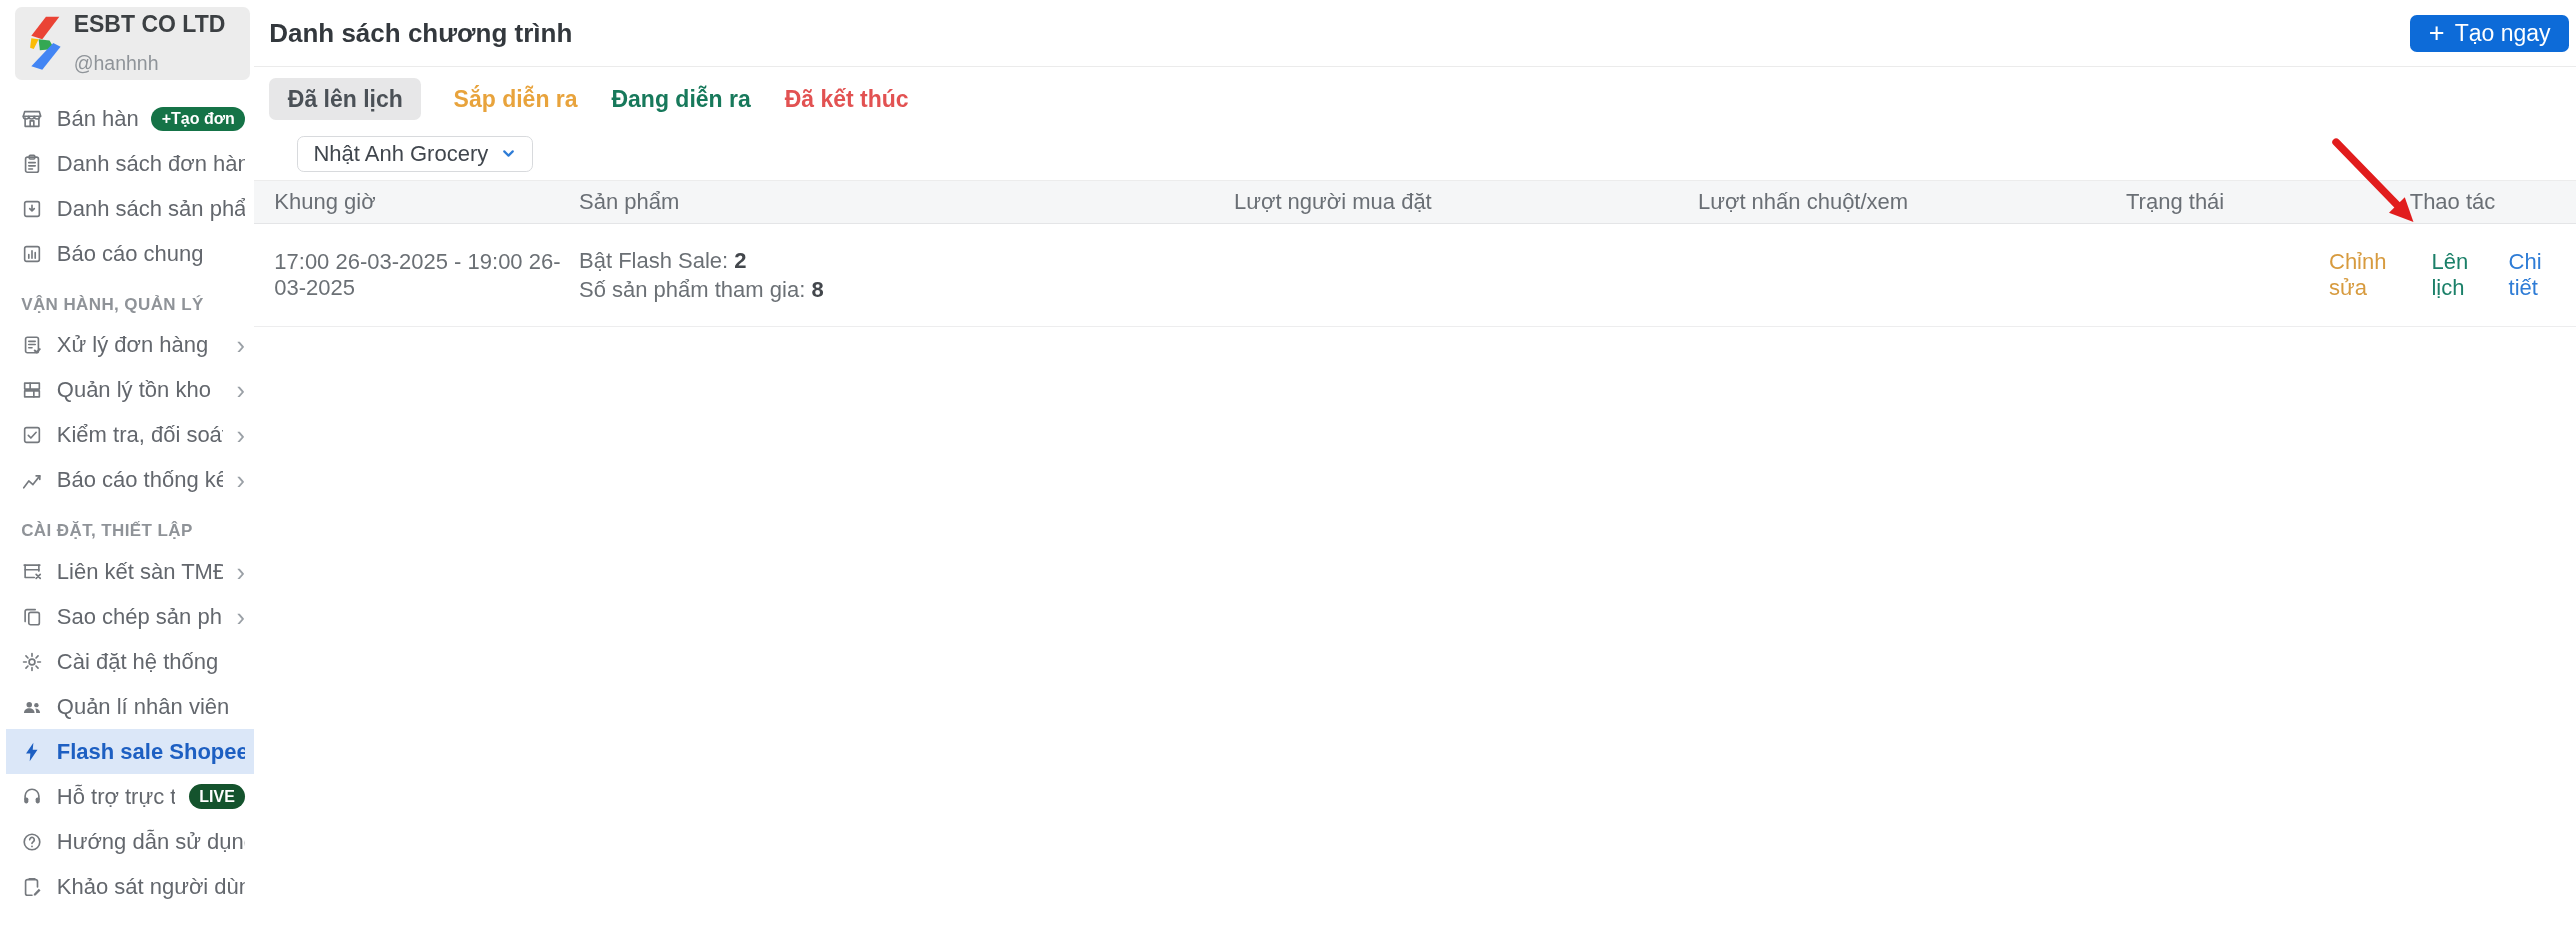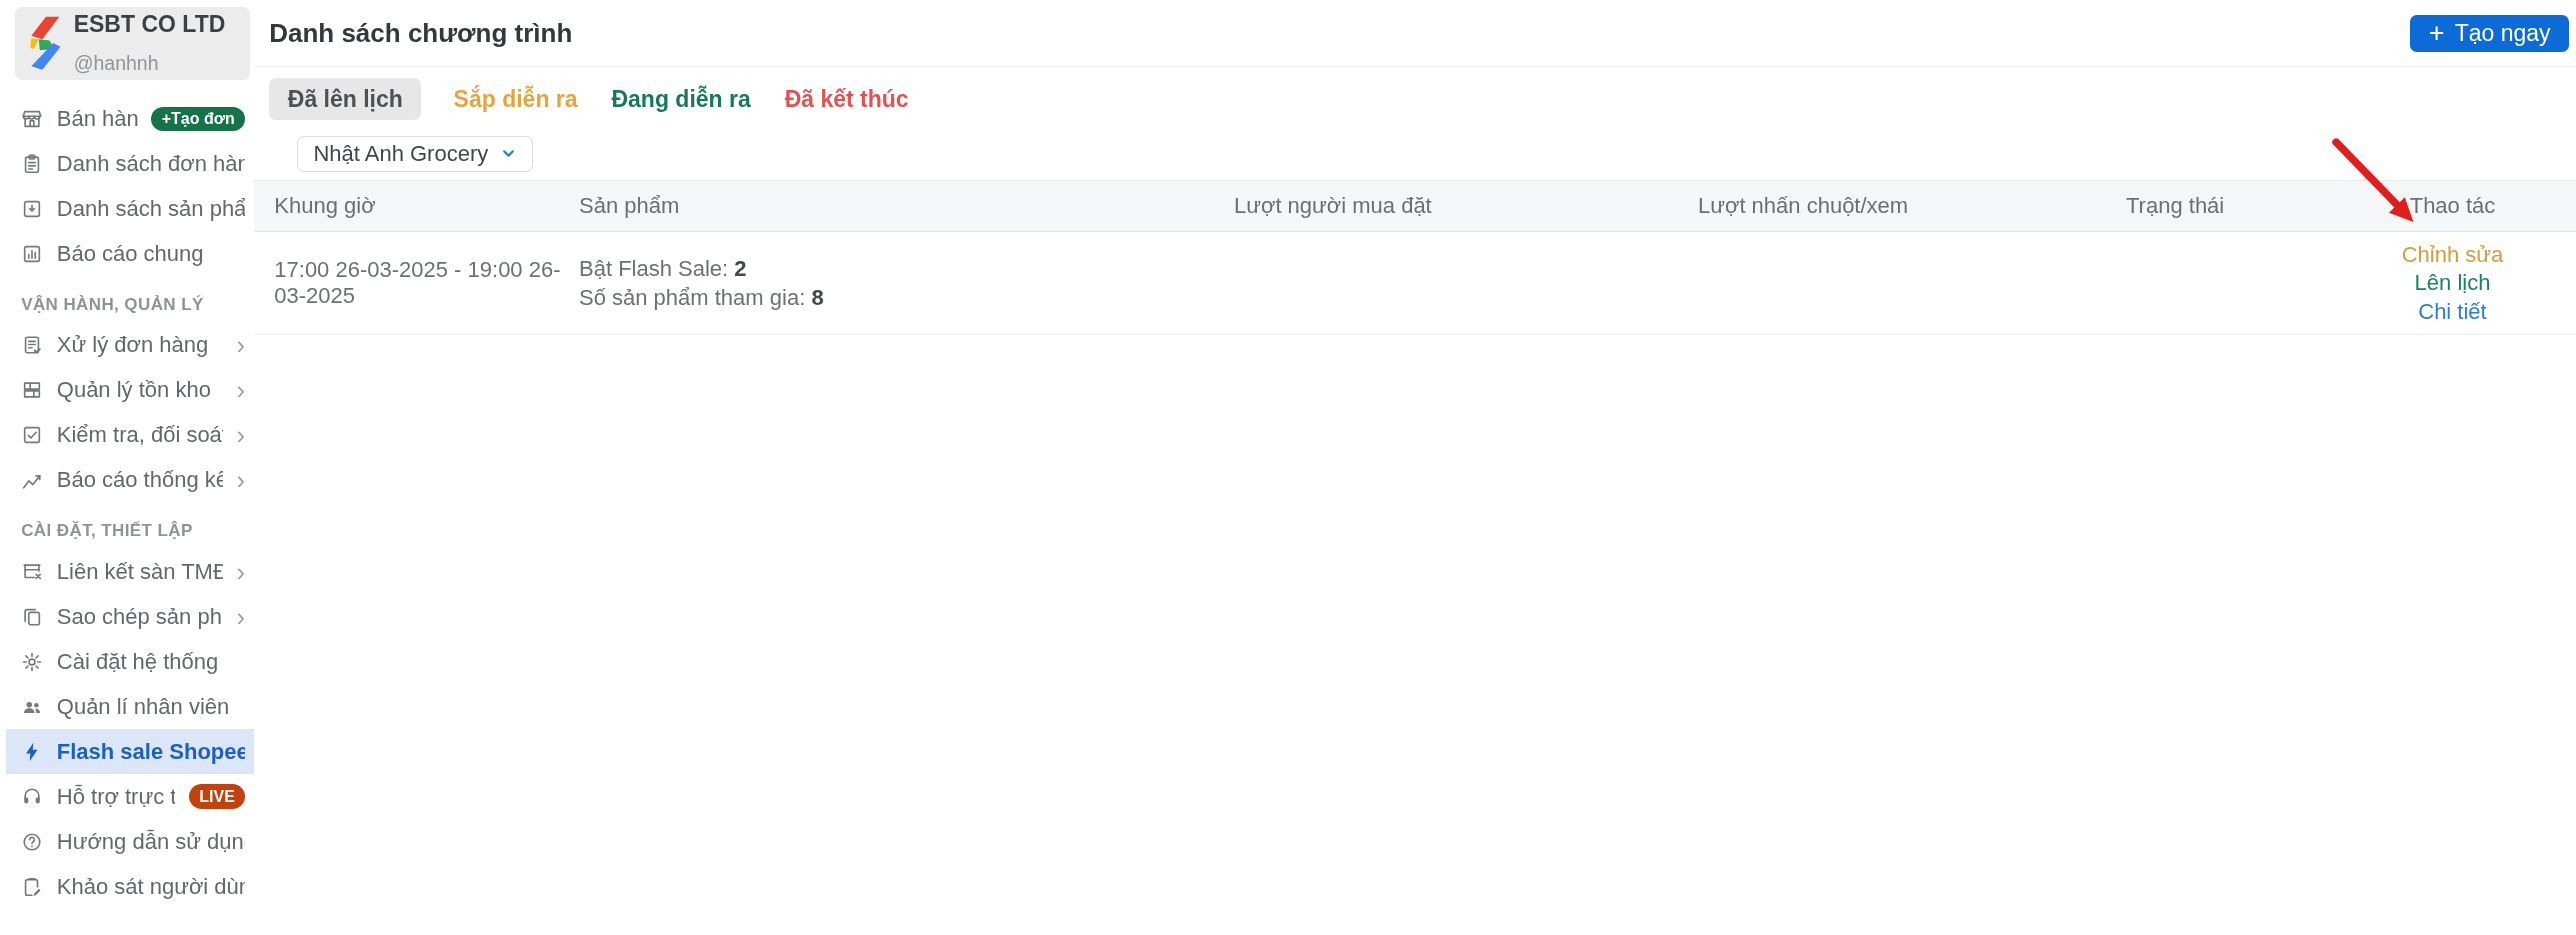--- a/index.html
+++ b/index.html
@@ -45,29 +45,29 @@
 
   .filter-bar { margin:17px 0 0 15.2px; }
   .shop-select { display:inline-flex; align-items:center; gap:12px; height:36px;
     padding:0 15.2px; background:#fff; border:1.7px solid #d8dadd; border-radius:6.8px;
     font-size:22px; color:#40464d; cursor:pointer; font-family:inherit;margin-left:28px; }
   .shop-select svg { width:17px; height:17px; color:#2e7cd6; }
 
   .ptable { margin-top:8.5px; }
   .grid-row { display:grid; grid-template-columns:325px 655px 464px 428px 203px 1fr;
     align-items:center; }
-  .thead { height:52px; background:#f5f6f7; border-top:0.8px solid #ececec;
+  .thead { height:44px; background:#f5f6f7; border-top:0.8px solid #ececec;
     border-bottom:0.8px solid #e4e5e7; color:#6a6f75; font-size:22px; }
   .th:first-child { padding-left:20.3px; }
   .th.center { text-align:center; }
   .trow { height:103px; border-bottom:1.7px solid #ededee; color:#6b7075; font-size:22px; }
   .cell-time { padding-left:20.3px; }
   .cell-product .pline { line-height:29px; }
   .cell-product .val { font-weight:bold; color:#43474c; }
-  .cell-actions { display:flex; flex-direction:column; align-items:center; gap:2.5px; }
+  .cell-actions { display:flex; flex-direction:row; align-items:center; gap:2.5px; }
   .action-link { cursor:pointer; line-height:26px; }
 
   .annotation-arrow { position:absolute; left:2077px; top:132px; width:102px; height:102px;
     pointer-events:none; }
 </style>
 </head>
 <body>
 
 <aside class="sidebar">
   <div class="org-card">
@@ -222,21 +222,21 @@
       </div>
       <div class="sidebar-item">
         <span class="icon">
           <svg viewBox="0 0 24 24" fill="none" stroke="currentColor" stroke-width="1.8" stroke-linecap="round" stroke-linejoin="round">
             <path d="M4.5 14v-3a7.5 7.5 0 0 1 15 0v3"></path>
             <rect x="3.5" y="12.5" width="4.5" height="6.5" rx="2" fill="currentColor" stroke="none"></rect>
             <rect x="16" y="12.5" width="4.5" height="6.5" rx="2" fill="currentColor" stroke="none"></rect>
           </svg>
         </span>
         <span class="label">Hỗ trợ trực tuyến</span>
-        <span class="badge" style="background: #c2410c;">LIVE</span>
+        <span class="badge" style="background: #14532d;">LIVE</span>
       </div>
       <div class="sidebar-item">
         <span class="icon">
           <svg viewBox="0 0 24 24" fill="none" stroke="currentColor" stroke-width="1.8" stroke-linecap="round" stroke-linejoin="round">
             <circle cx="12" cy="12" r="8.5"></circle>
             <path d="M9.5 9.6a2.5 2.6 0 1 1 4.6 1.4c-.8 1-1.9 1.2-2.1 2.6"></path>
             <circle cx="12" cy="16.8" r="1" fill="currentColor" stroke="none"></circle>
           </svg>
         </span>
         <span class="label">Hướng dẫn sử dụng</span>

